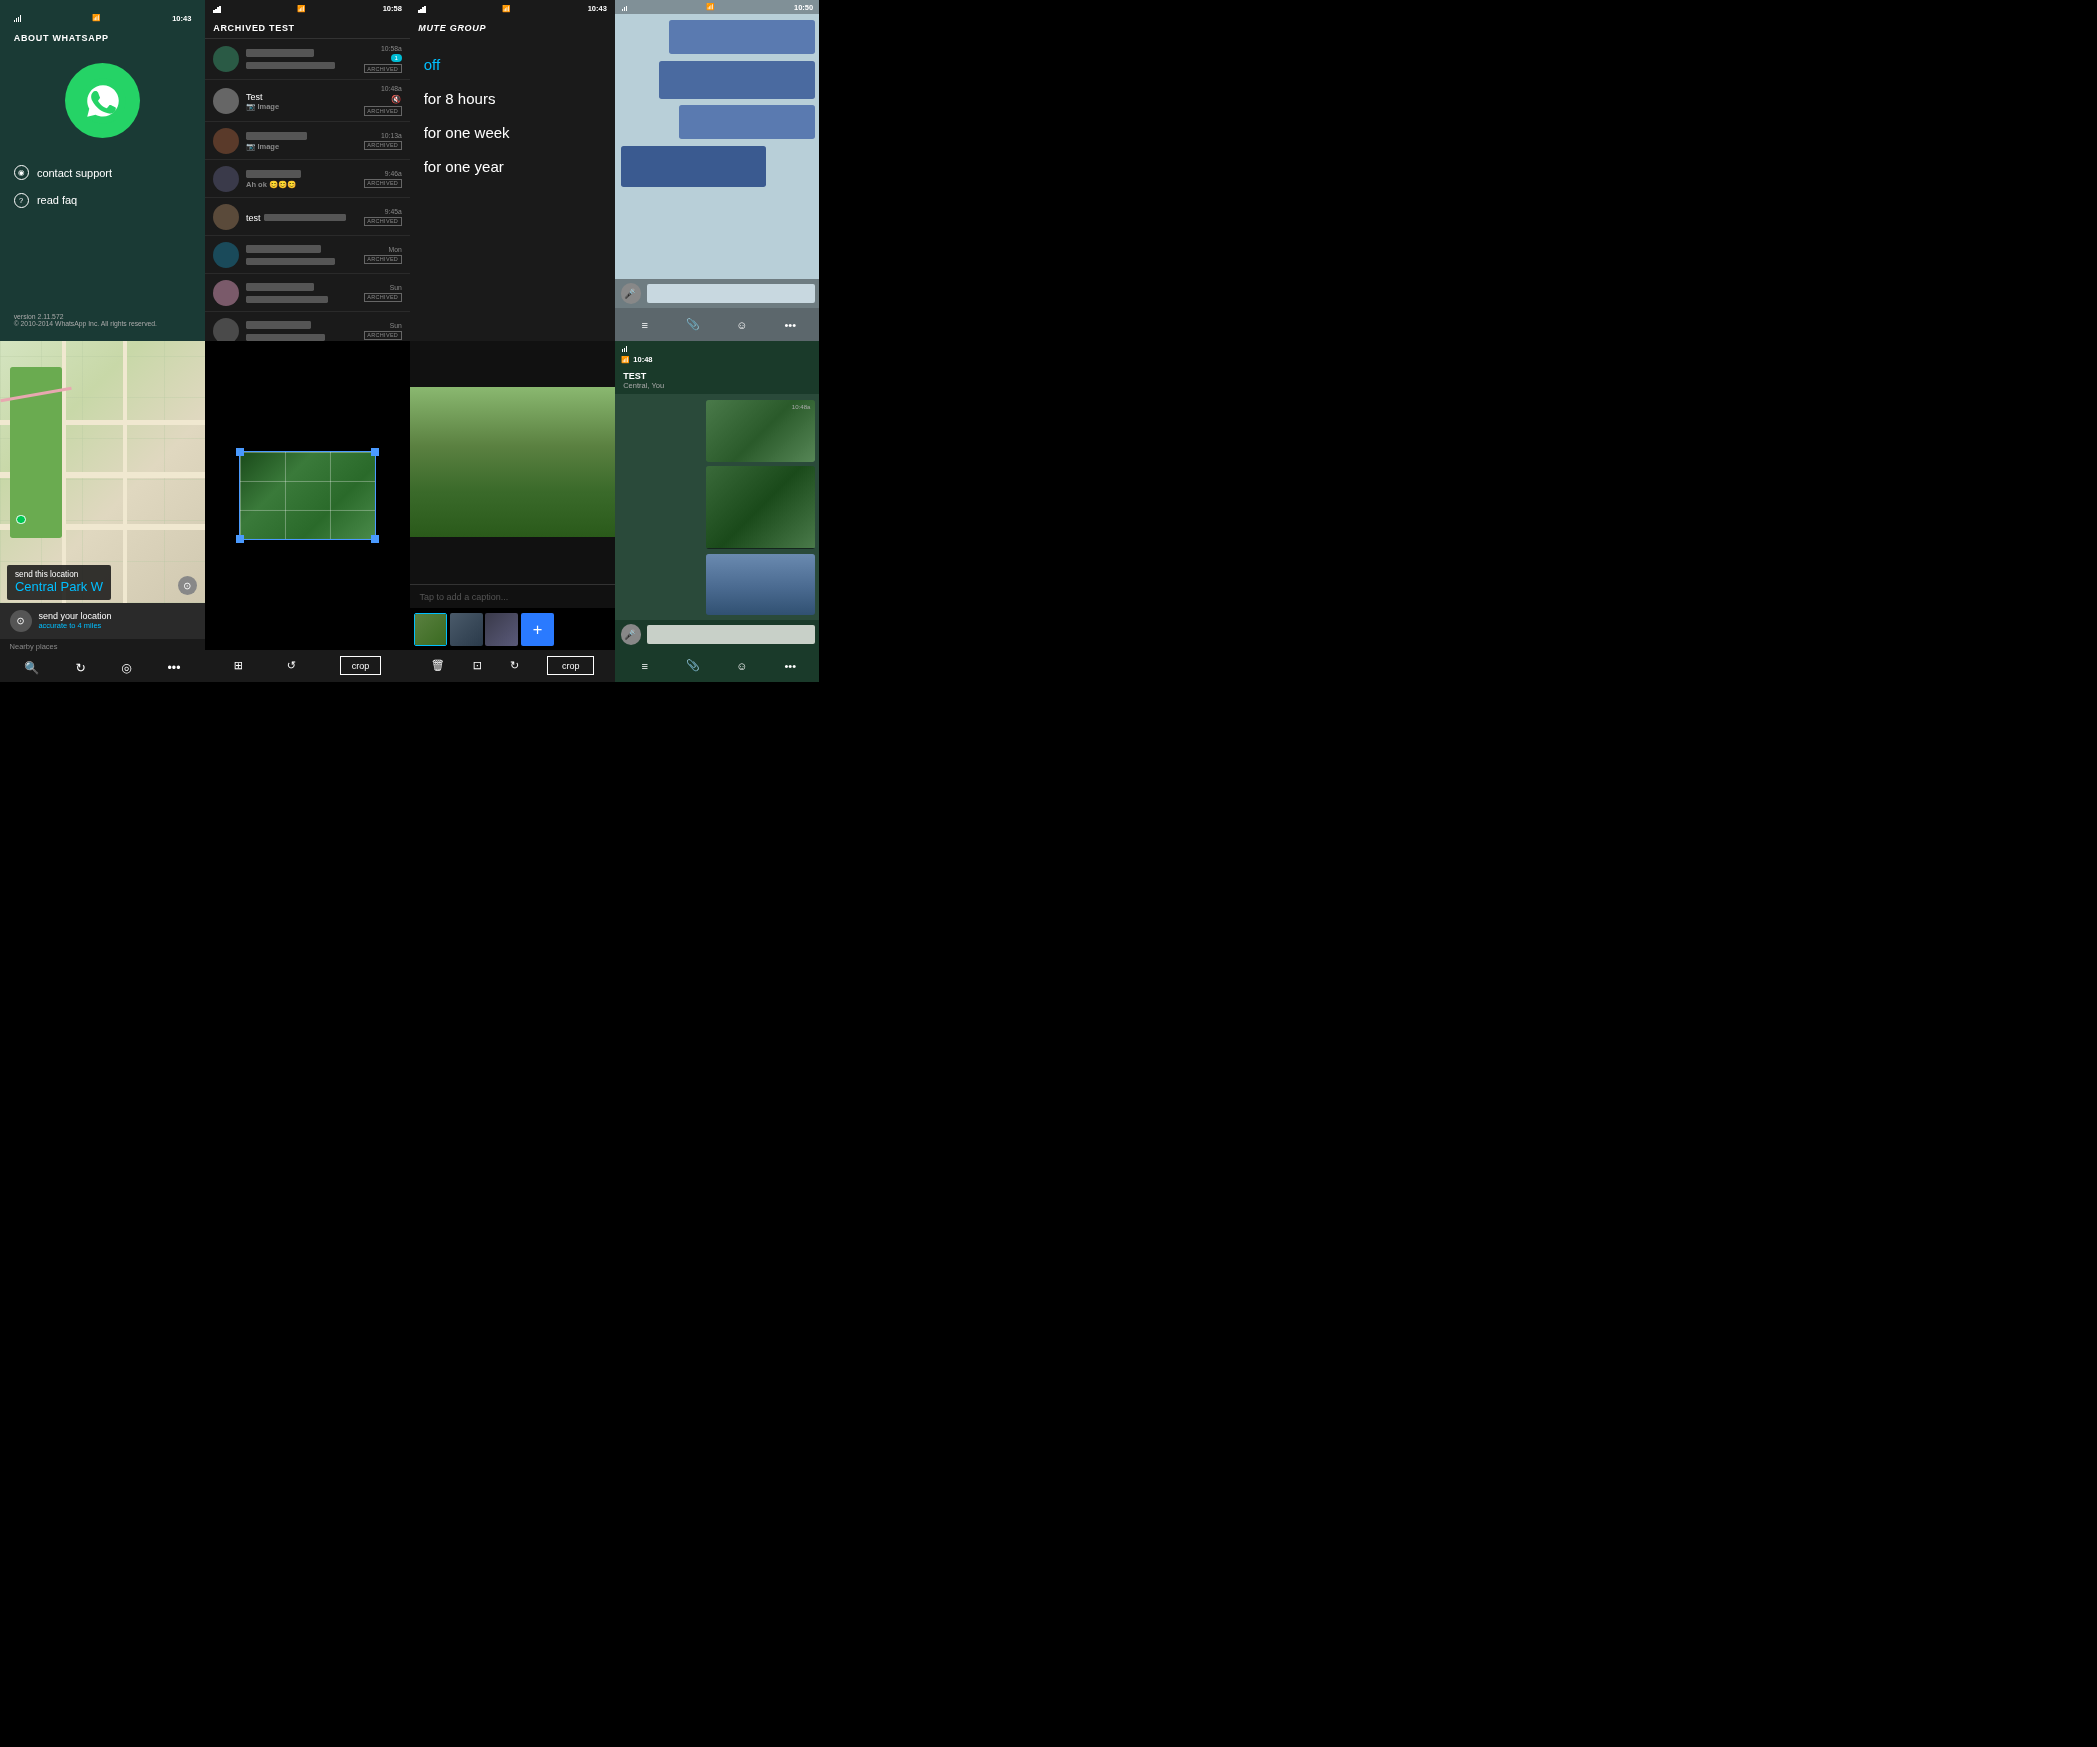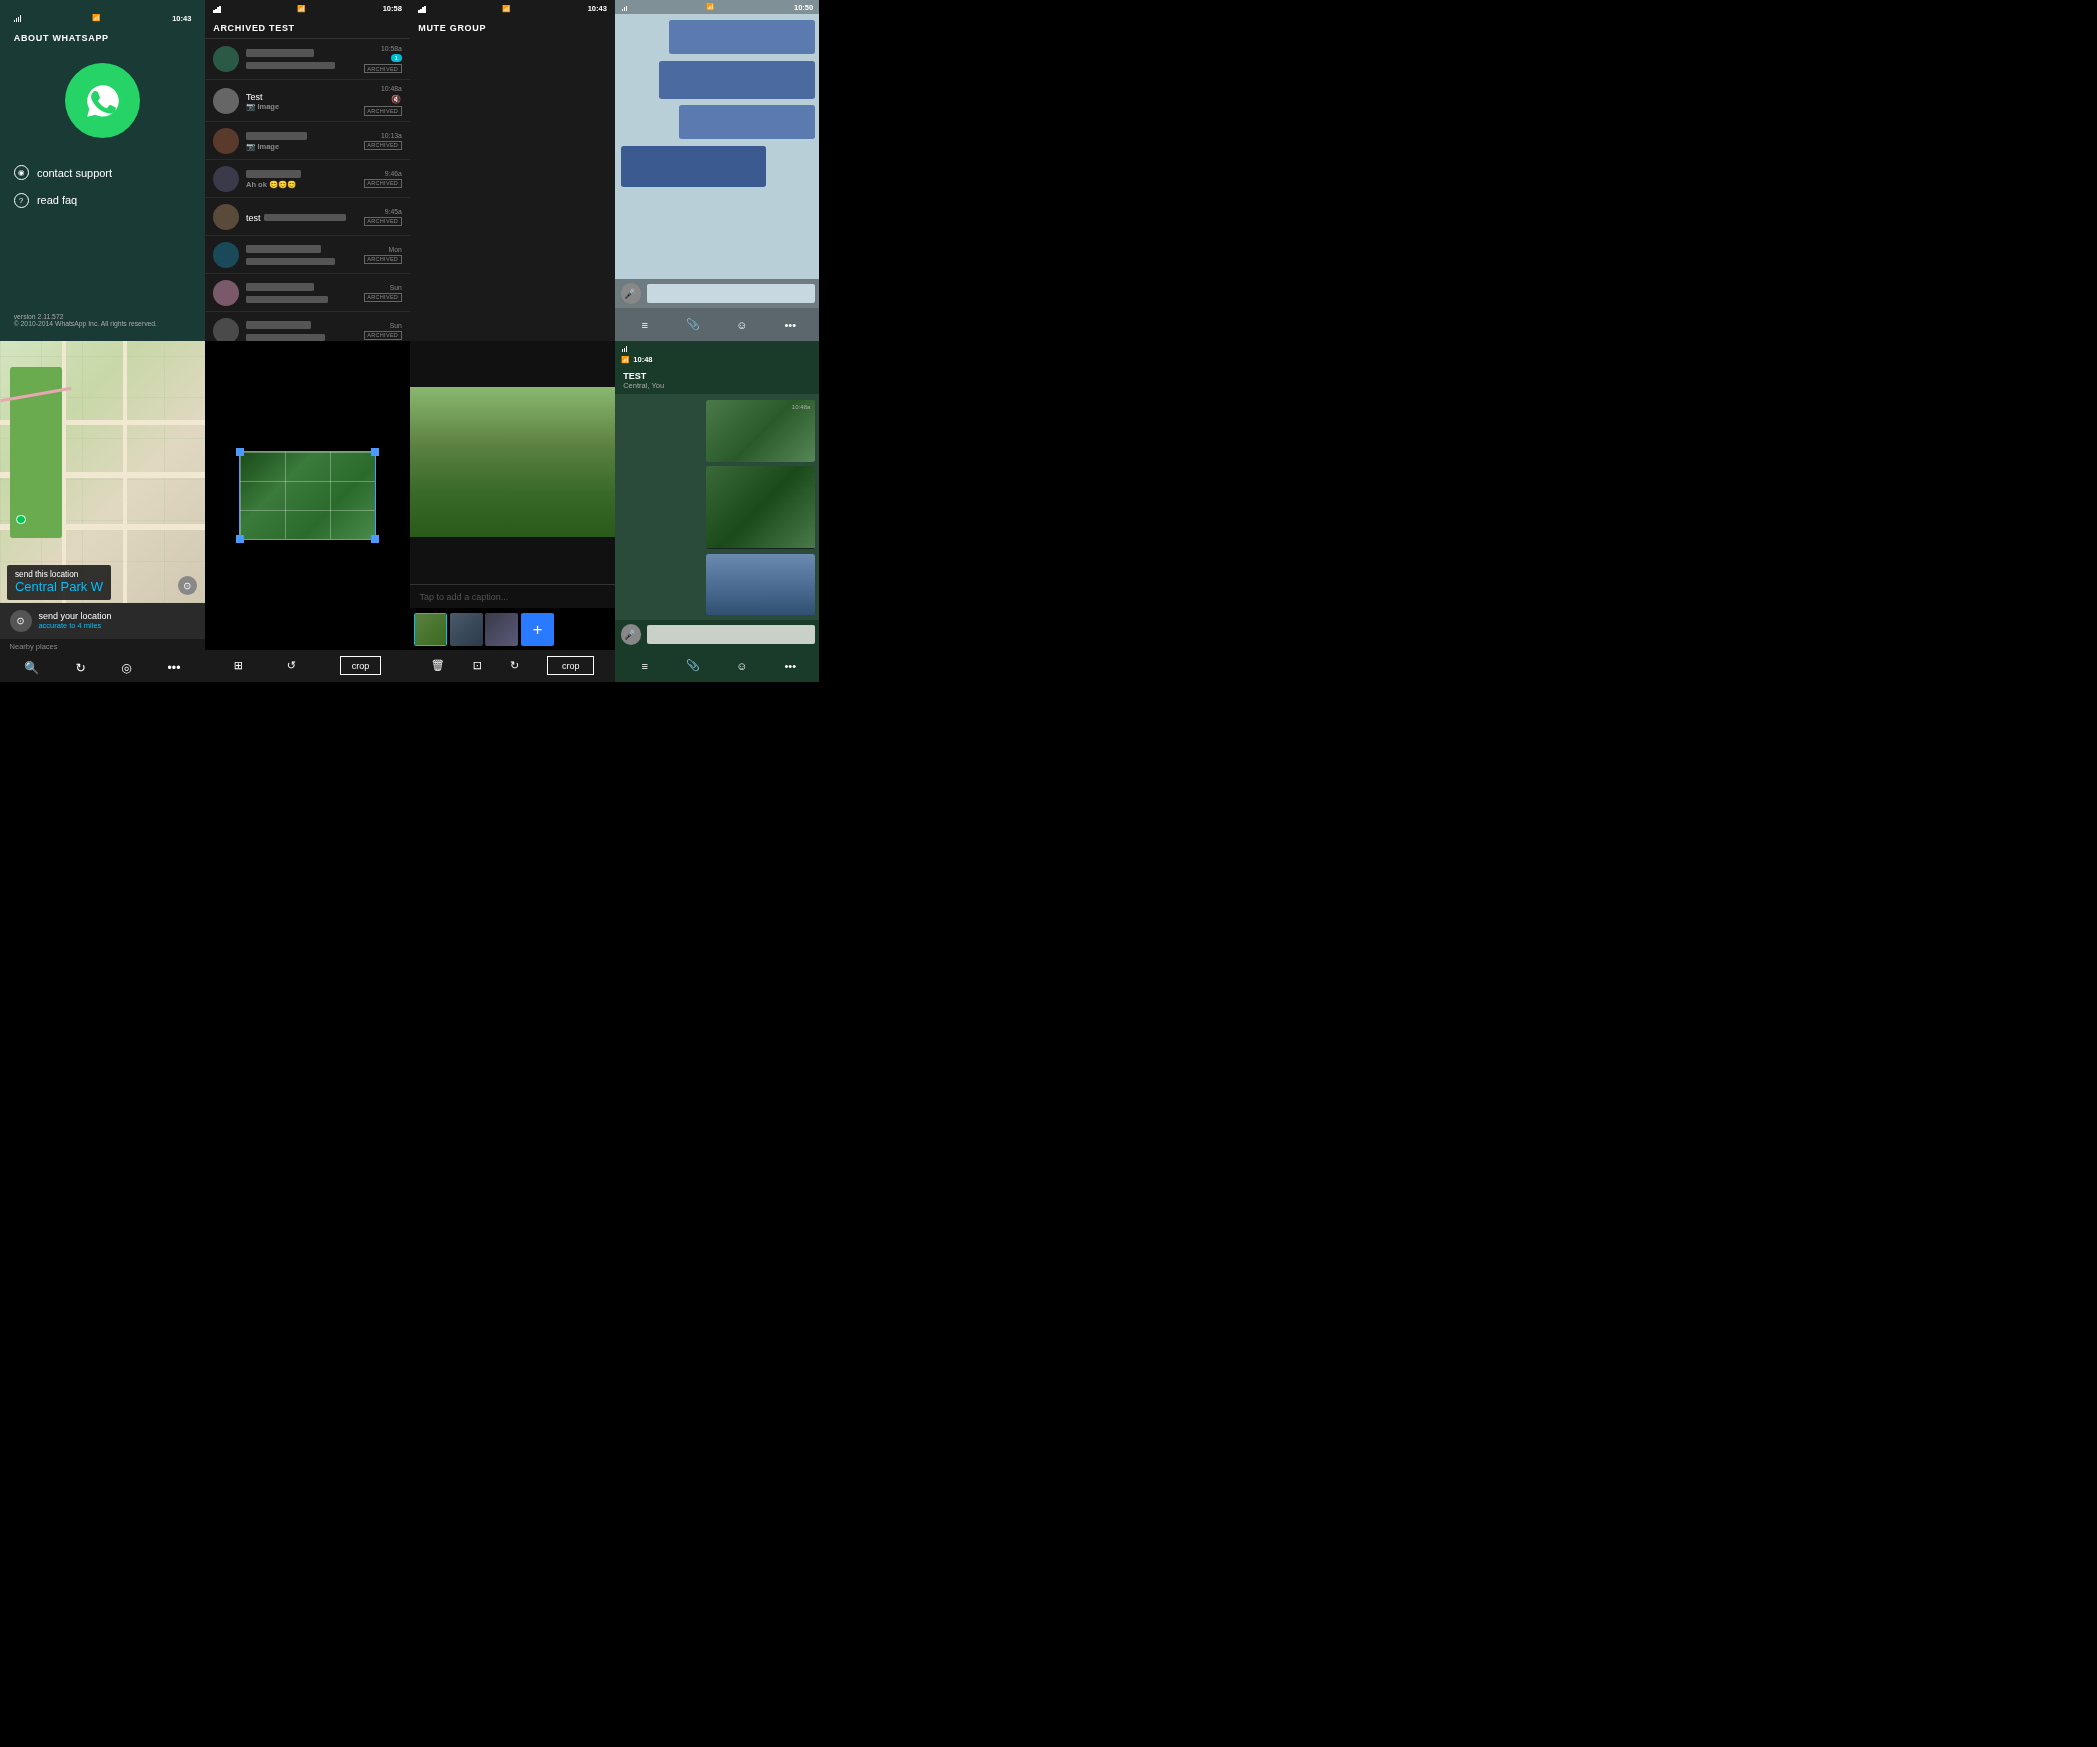--- a/index.html
+++ b/index.html
@@ -188,20 +188,21 @@
       padding: 4.1px 8.2px;
       color: white;
       font-size: 7.5px;
     }
     .panel-mute .title-bar {
       padding: 5.5px 8.2px 10.2px;
       color: white;
       font-size: 9px;
       font-weight: bold;
       letter-spacing: 0.7px;
+      font-style: italic;
     }
     .mute-options {
       display: flex;
       flex-direction: column;
       padding: 6.8px 13.7px;
       gap: 3.4px;
     }
     .mute-option {
       color: white;
       font-size: 15px;
@@ -756,20 +757,26 @@
     <div class="signal-bars">
       <div class="bar" style="height:2.7px"></div>
       <div class="bar" style="height:4.1px"></div>
       <div class="bar" style="height:5.5px"></div>
       <div class="bar" style="height:6.8px"></div>
     </div>
     <span class="wifi-icon">📶</span>
     <span class="time-text">10:43</span>
   </div>
   <div class="title-bar">MUTE GROUP</div>
+  <div class="mute-options">
+    <div class="mute-option selected">off</div>
+    <div class="mute-option">for 8 hours</div>
+    <div class="mute-option">for one week</div>
+    <div class="mute-option">for one year</div>
+  </div>
 </div>
 
 <div class="panel-chat">
   <div class="status-bar" style="background:rgba(0,0,0,0.3);padding:2.7px 6.8px">
     <div class="signal-bars">
       <div class="bar" style="height:2.7px"></div>
       <div class="bar" style="height:4.1px"></div>
       <div class="bar" style="height:5.5px"></div>
     </div>
     <span class="wifi-icon">📶</span>

